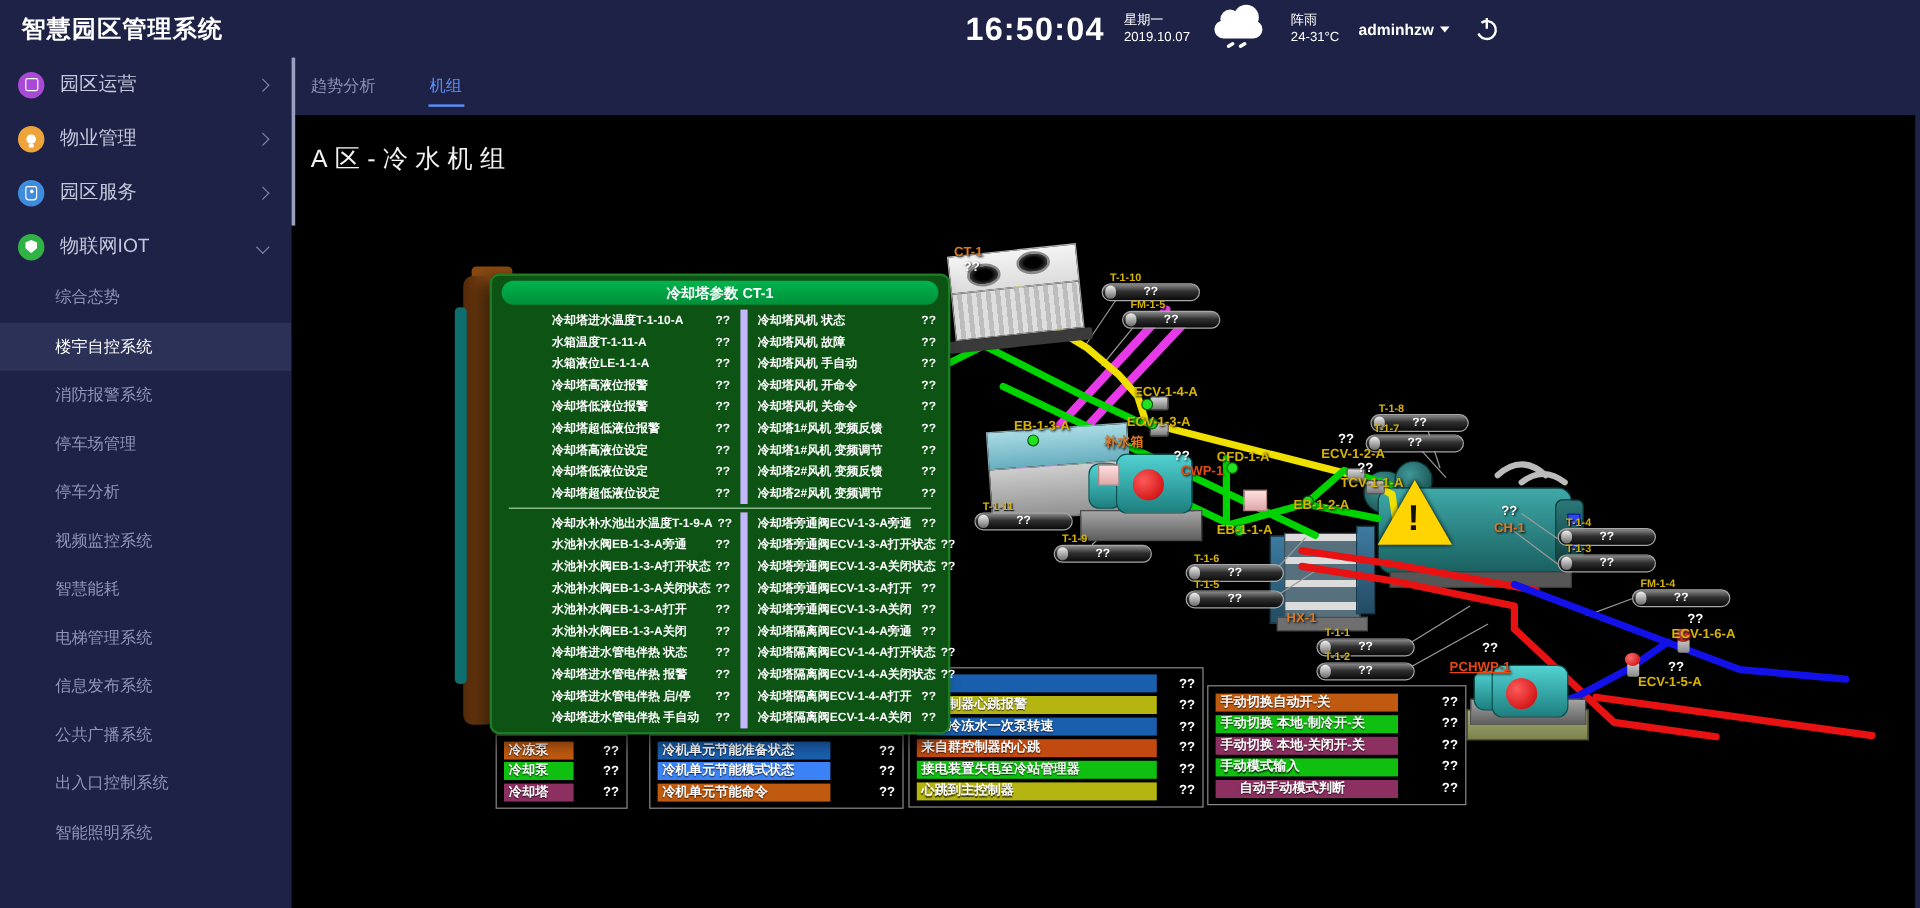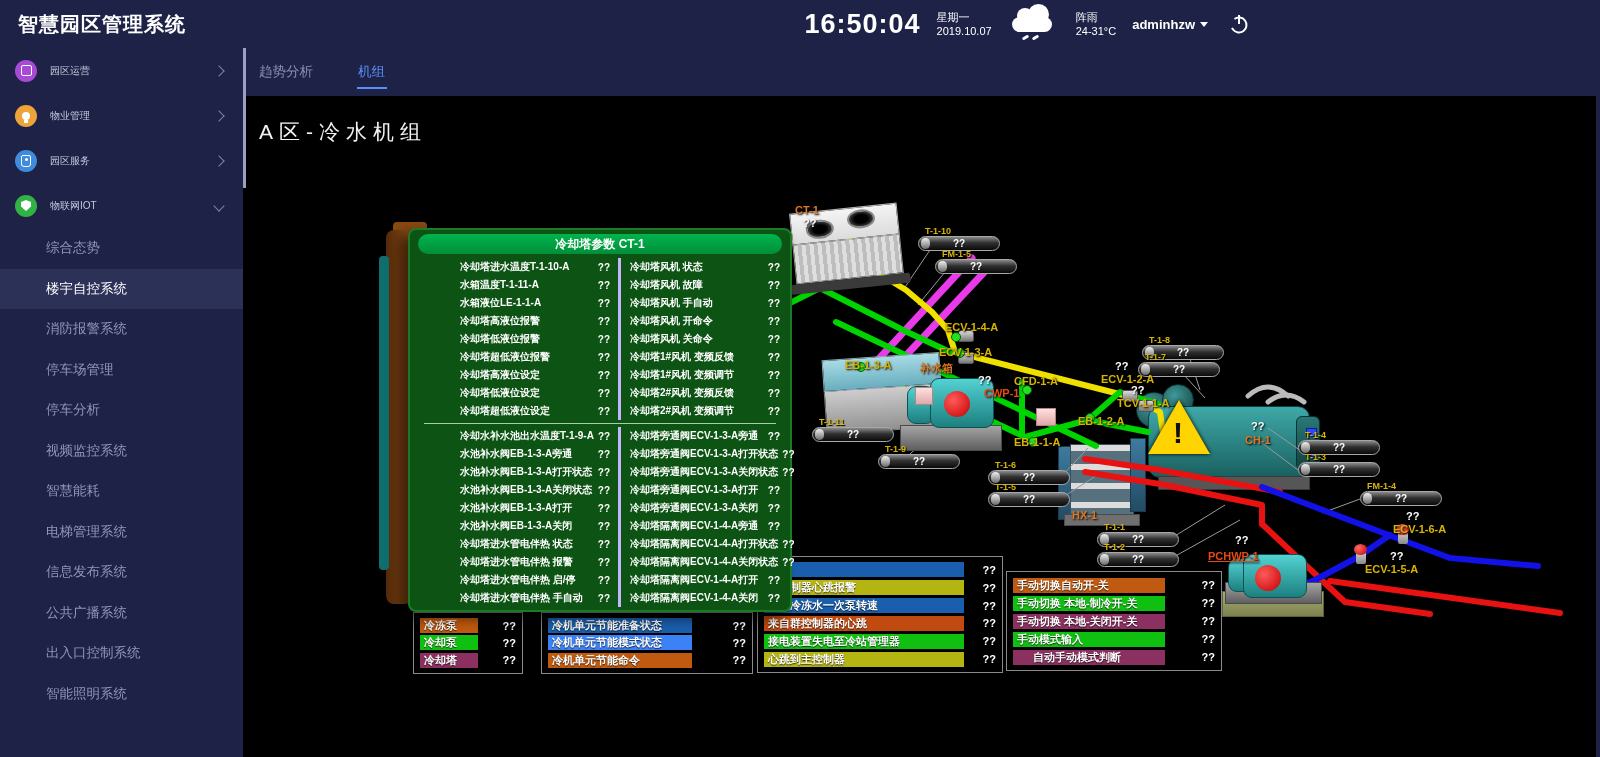--- a/index.html
+++ b/index.html
@@ -16,21 +16,21 @@
   .cloud::before{content:"";position:absolute;left:5px;top:-9px;width:16px;height:16px;background:#fff;border-radius:50%;}
   .cloud::after{content:"";position:absolute;left:16px;top:-13px;width:21px;height:21px;background:#fff;border-radius:50%;}
   .rain1,.rain2{position:absolute;width:7px;height:3px;background:#fff;border-radius:2px;transform:rotate(-30deg);}
   .rain1{left:14px;top:29px;} .rain2{left:24px;top:29px;}
   .user-menu{display:flex;align-items:center;gap:5px;color:#fff;font-size:13px;font-weight:bold;cursor:pointer;}
   .caret{width:0;height:0;border-left:4px solid transparent;border-right:4px solid transparent;border-top:5px solid #fff;}
   .power-btn{cursor:pointer;display:flex;align-items:center;margin-left:4px;}
 
   
   .sidebar{position:absolute;left:0;top:48px;width:243px;height:709px;background:#1e2246;overflow:hidden;}
-  .side-item{height:45px;display:flex;align-items:center;padding-left:15px;gap:13px;color:#c5c8dd;font-size:10px;cursor:pointer;}
+  .side-item{height:45px;display:flex;align-items:center;padding-left:15px;gap:13px;color:#c5c8dd;font-size:16px;cursor:pointer;}
   .side-icon{width:22px;height:22px;border-radius:50%;flex:none;display:flex;align-items:center;justify-content:center;position:relative;}
   .side-icon i{display:block;}
   .park-operation-icon i{width:9px;height:9px;border:1.5px solid #fff;border-radius:2px;}
   .property-management-icon i{width:8px;height:8px;background:#fff;border-radius:50%;position:relative;}
   .property-management-icon i::after{content:"";position:absolute;left:2px;bottom:-3px;width:4px;height:3px;background:#fff;}
   .park-service-icon i{width:8px;height:10px;border:1.5px solid #fff;border-radius:2px 2px 3px 3px;position:relative;}
   .park-service-icon i::after{content:"";position:absolute;left:2.5px;top:2px;width:3px;height:3px;background:#fff;border-radius:50%;}
   .iot-shield-icon i{width:10px;height:11px;background:#fff;clip-path:polygon(50% 0,100% 18%,100% 60%,50% 100%,0 60%,0 18%);}
   .chev{margin-left:auto;margin-right:20px;width:7px;height:7px;border-right:1.5px solid #7d82a5;border-bottom:1.5px solid #7d82a5;}
   .chev.right{transform:rotate(-45deg);}
@@ -64,21 +64,21 @@
   .pinkbox{position:absolute;z-index:3;background:linear-gradient(#ffe0e0,#e0a8a8);border:1px solid #b08888;}
 
   
   .layer-brown{position:absolute;left:143px;top:134px;width:26px;height:374px;background:linear-gradient(90deg,#53290a,#9a5516);border-radius:8px;z-index:4;}
   .layer-tab{position:absolute;left:150px;top:126px;width:34px;height:14px;background:#8a4a12;border-radius:4px 4px 0 0;z-index:4;}
   .layer-teal{position:absolute;left:136px;top:160px;width:10px;height:314px;background:#0f6f6f;border-radius:4px;z-index:4;}
   .gpanel{position:absolute;left:165px;top:132px;width:384px;height:384px;background:#0d5414;border:2px solid #1d7a25;border-radius:8px;z-index:5;box-sizing:border-box;box-shadow:-8px 6px 14px rgba(0,0,0,.6);}
   .gpanel-header{margin:4px 8px 3px;height:20px;border-radius:10px;background:linear-gradient(#00b44d,#008f39);color:#fff;font-size:12px;font-weight:bold;text-align:center;line-height:20px;}
   .gp-section{display:flex;padding:1px 10px 0;}
   .gp-col{flex:1;min-width:0;margin-left:40px;}
-  .gp-col.right{border-left:3px solid #c4b5fd;padding-left:9px;margin-left:8px;}
+  .gp-col.right{border-left:6px solid #c4b5fd;padding-left:9px;margin-left:8px;}
   .gp-row{display:flex;justify-content:space-between;align-items:center;height:18px;color:#fff;font-size:10px;font-weight:bold;white-space:nowrap;}
   .gp-row .v{margin-left:4px;}
   .gp-divider{border-top:1px solid #a8cfa8;margin:3px 14px 2px;}
 
   
   .bpanel{position:absolute;border:1px solid #8a8a8a;background:rgba(0,0,0,.55);z-index:4;padding:4px 6px;box-sizing:border-box;display:flex;flex-direction:column;justify-content:space-around;}
   #panelA{left:170px;top:516px;width:110px;height:62px;}
   #panelB{left:298px;top:516px;width:212px;height:62px;}
   #panelC{left:514px;top:460px;width:246px;height:117px;}
   #panelD{left:763px;top:475px;width:216px;height:100px;}
@@ -602,21 +602,21 @@
         <span class="elabel" style="left: 677px; top: 265px; color: rgb(224, 120, 32);">补水箱</span>
         <span class="elabel" style="left: 741px; top: 291px; color: rgb(232, 73, 18);">CWP-1</span>
         <span class="evalue" style="left: 735px; top: 278px;">??</span>
         <span class="elabel" style="left: 771px; top: 279px; color: rgb(216, 180, 0);">CFD-1-A</span>
         <span class="elabel" style="left: 858px; top: 277px; color: rgb(216, 180, 0);">ECV-1-2-A</span>
         <span class="evalue" style="left: 872px; top: 264px;">??</span>
         <span class="elabel" style="left: 874px; top: 301px; color: rgb(216, 180, 0);">TCV-1-1-A</span>
         <span class="evalue" style="left: 888px; top: 288px;">??</span>
         <span class="elabel" style="left: 835px; top: 319px; color: rgb(216, 180, 0);">EB-1-2-A</span>
         <span class="elabel" style="left: 771px; top: 340px; color: rgb(216, 180, 0);">EB-1-1-A</span>
-        <span class="elabel" style="left: 602px; top: 253px; color: rgb(216, 180, 0); margin-top: 10px;">EB-1-3-A</span>
+        <span class="elabel" style="left: 602px; top: 253px; color: rgb(216, 180, 0);">EB-1-3-A</span>
         <span class="elabel" style="left: 702px; top: 225px; color: rgb(216, 180, 0);">ECV-1-4-A</span>
         <span class="elabel" style="left: 696px; top: 250px; color: rgb(216, 180, 0);">ECV-1-3-A</span>
         <span class="elabel" style="left: 829px; top: 413px; color: rgb(224, 120, 32);">HX-1</span>
         <span class="elabel" style="left: 1002px; top: 338px; color: rgb(224, 120, 32);">CH-1</span>
         <span class="evalue" style="left: 1008px; top: 324px;">??</span>
         <span class="elabel" style="left: 965px; top: 454px; color: rgb(232, 73, 18); text-decoration: underline;">PCHWP-1</span>
         <span class="evalue" style="left: 992px; top: 438px;">??</span>
         <span class="elabel" style="left: 1150px; top: 427px; color: rgb(216, 180, 0);">ECV-1-6-A</span>
         <span class="evalue" style="left: 1163px; top: 414px;">??</span>
         <span class="elabel" style="left: 1122px; top: 467px; color: rgb(216, 180, 0);">ECV-1-5-A</span>

